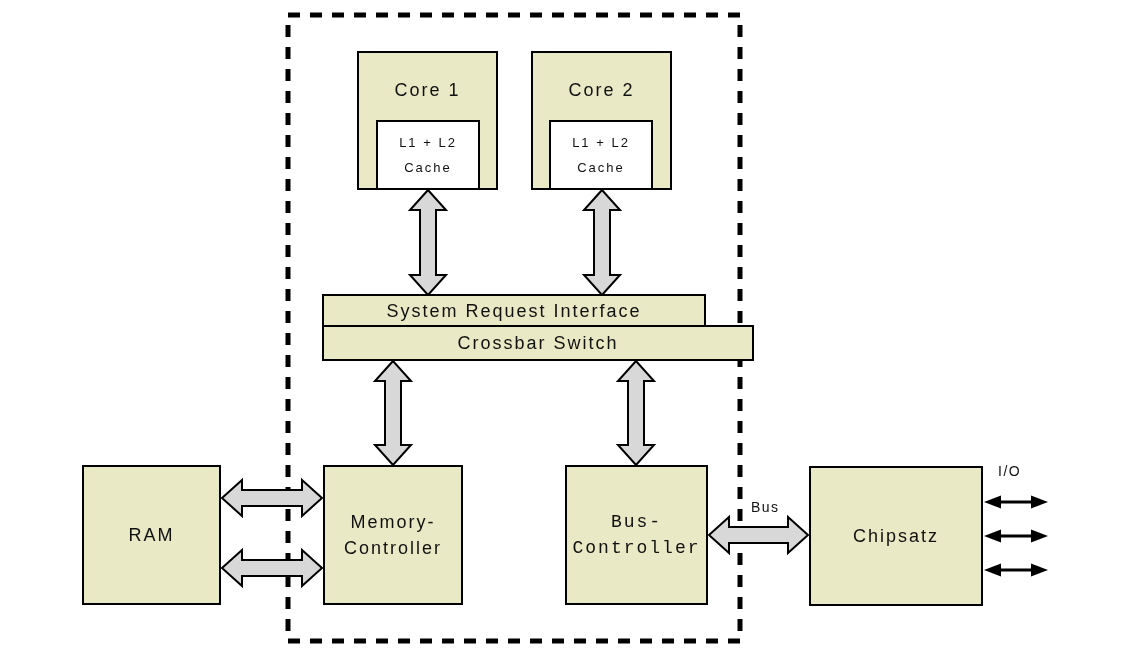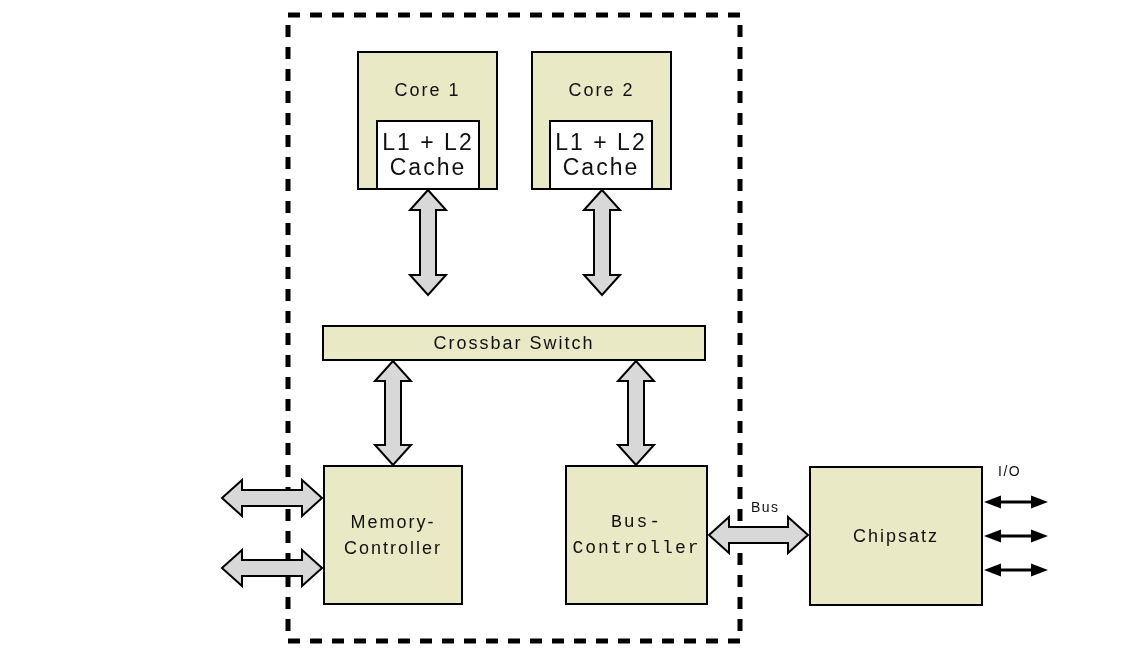--- a/index.html
+++ b/index.html
@@ -37,21 +37,21 @@
     letter-spacing: 2px;
     line-height: 26px;
     white-space: nowrap;
   }
   .box.core {
     justify-content: flex-start;
     padding-top: 24px;
   }
   .box.cache {
     background: #ffffff;
-    font-size: 23px;
+    font-size: 13px;
     line-height: 25px;
   }
   .float-label {
     position: absolute;
     font-size: 14px;
     letter-spacing: 1.5px;
     background: #ffffff;
     padding: 0 2px;
     white-space: nowrap;
   }
@@ -107,24 +107,30 @@
   </div>
 
   <div class="box core" style="left:531px; top:51px; width:141px; height:139px;">
     <span>Core 2</span>
   </div>
   <div class="box cache" style="left:549px; top:120px; width:104px; height:70px;">
     <span>L1 + L2</span>
     <span>Cache</span>
   </div>
 
-  <div class="box" style="left:322px; top:325px; width:384px; height:36px;text-align:right;">
+  <div class="box" style="left:322px; top:294px; width:384px; height:33px;">
+    <span>System Request Interface</span>
+  </div>
+  <div class="box" style="left:322px; top:325px; width:432px; height:36px;text-align:right;">
     <span>Crossbar Switch</span>
   </div>
 
+  <div class="box" style="left:82px; top:465px; width:139px; height:140px;">
+    <span>RAM</span>
+  </div>
 
   <div class="box" style="left:323px; top:465px; width:140px; height:140px;">
     <span>Memory-</span>
     <span>Controller</span>
   </div>
 
   <div class="box" style="left:565px; top:465px; width:143px; height:140px;font-family:Liberation Mono, monospace;">
     <span>Bus-</span>
     <span>Controller</span>
   </div>

